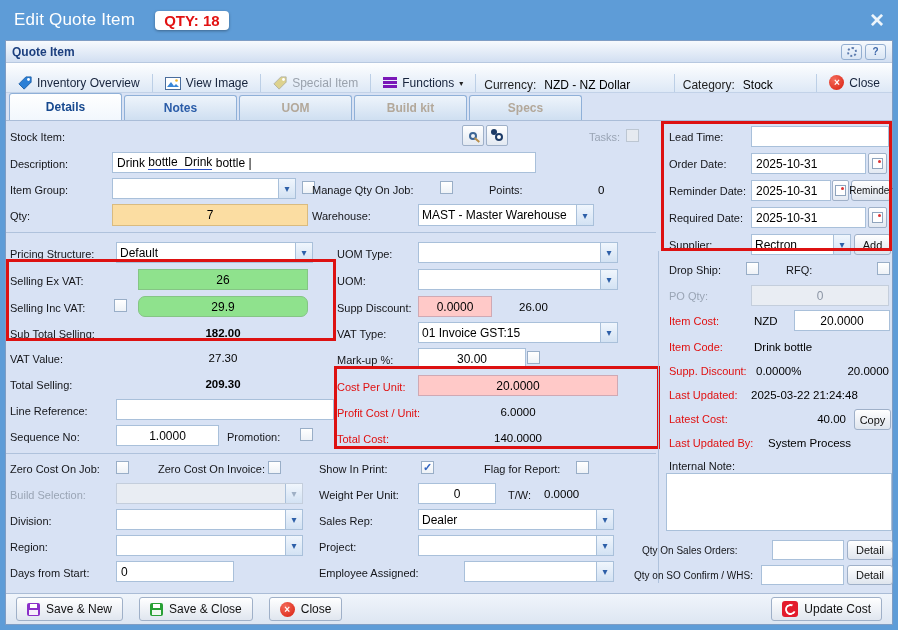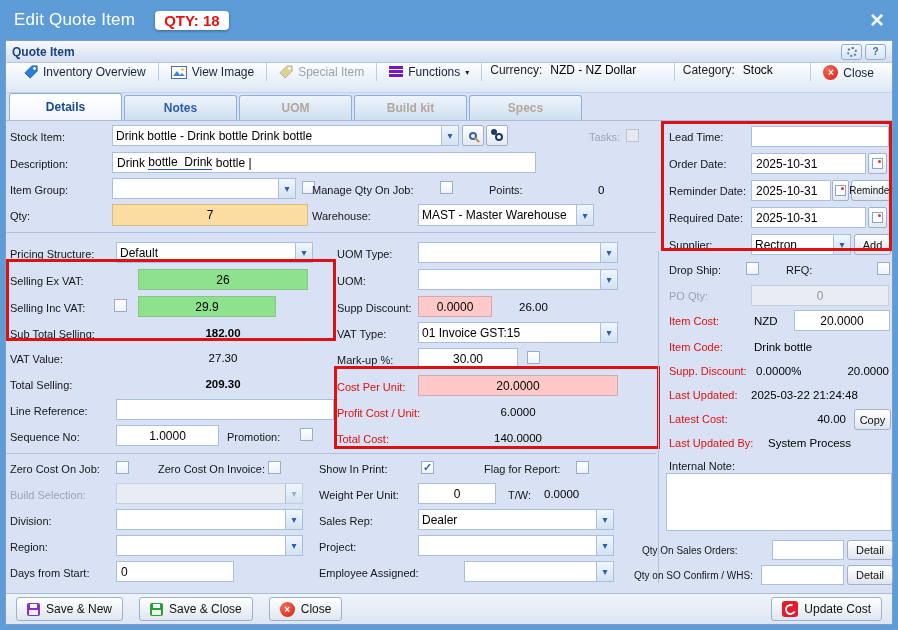--- a/index.html
+++ b/index.html
@@ -8,21 +8,21 @@
 .titlebar{position:absolute;left:0;top:0;width:898px;height:40px;display:flex;align-items:center;padding:0 14px;color:#fff}
 .title{font-size:17px;letter-spacing:.2px}
 .qty-badge{margin-left:20px;background:#fff;color:#e21212;font-weight:bold;font-size:15px;padding:1px 9px;border-radius:4px;box-shadow:0 1px 3px rgba(0,0,0,.35)}
 .close-x{margin-left:auto;font-size:24px;font-weight:bold;color:#eef5fb;line-height:.8;cursor:default}
 .panel{position:absolute;left:5px;top:40px;width:888px;height:585px;background:#d8e2f4;border:1px solid #7f9dc4;display:flex;flex-direction:column}
 .phead{height:22px;background:linear-gradient(#f7fafd,#d2dff2);border-bottom:1px solid #b7c8e0;display:flex;align-items:center;padding:0 6px;flex:none}
 .phead-title{font-size:12px;font-weight:bold;color:#1c3f7e}
 .phead-btns{margin-left:auto;display:flex;gap:3px}
 .sqbtn{width:21px;height:16px;border:1px solid #93aed0;border-radius:3px;background:linear-gradient(#f2f7fd,#d9e5f4);display:flex;align-items:center;justify-content:center;font-size:10px;color:#3c66a8;font-weight:bold}
 .gear{width:10px;height:10px;border-radius:50%;border:2px dotted #5b7aad}
-.toolbar{height:30px;background:linear-gradient(#fdfeff,#dde8f6);border-bottom:1px solid #c2d2e8;display:flex;align-items:flex-start;padding:0 14px;gap:8px;font-size:12px;color:#16233c;flex:none}
+.toolbar{height:30px;background:linear-gradient(#fdfeff,#dde8f6);border-bottom:1px solid #c2d2e8;display:flex;align-items:flex-end;padding:0 8px;gap:8px;font-size:12px;color:#16233c;flex:none}
 .tbtn{display:flex;align-items:center;gap:5px;padding:2px 4px;white-space:nowrap}
 .tbtn.dis{color:#9aa2ad}
 .tsep{width:1px;height:18px;background:#bccfe6}
 .caret{font-size:8px;color:#222}
 .tlabel{color:#222;white-space:nowrap}
 .tval{color:#000;white-space:nowrap}
 .sp{flex:1}
 .fnic{width:14px;height:12px;position:relative}
 .fnic::before{content:"";position:absolute;left:0;top:0;width:14px;height:3px;background:#7a17b8;box-shadow:0 4px 0 #7a17b8,0 8px 0 #7a17b8}
 .redcircle{width:15px;height:15px;border-radius:50%;background:radial-gradient(circle at 35% 30%,#f46a5a,#d81e0e);color:#fff;font-size:10px;font-weight:bold;display:flex;align-items:center;justify-content:center;flex:none}
@@ -155,24 +155,20 @@
     <div class="tab active">Details</div>
     <div class="tab">Notes</div>
     <div class="tab dis">UOM</div>
     <div class="tab dis">Build kit</div>
     <div class="tab dis">Specs</div>
   </div>
 
   <div class="bodyarea">
 
     <span class="lbl" style="left:4px;top:10px">Stock Item:</span>
-    <div class="dd" style="left:106px;top:4px;width:347px">
-      <span class="ddv">Drink bottle - Drink bottle Drink bottle</span>
-      <span class="ddb"></span>
-    </div>
     <span class="iconbtn" style="left:456px;top:4px">
         <span class="mag"></span>
       </span>
     <span class="iconbtn" style="left:480px;top:4px">
         <span class="swap"></span>
       </span>
     <span class="lbl gray" style="left:583px;top:10px">Tasks:</span>
     <span class="cb dis" style="left:620px;top:8px"></span>
 
     <span class="lbl" style="left:4px;top:37px">Description:</span>
@@ -204,21 +200,21 @@
     <span class="lbl" style="left:4px;top:127px">Pricing Structure:</span>
     <div class="dd" style="left:110px;top:121px;width:197px">
       <span class="ddv">Default</span>
       <span class="ddb"></span>
     </div>
 
     <span class="lbl" style="left:4px;top:154px">Selling Ex VAT:</span>
     <input class="inp green tc" style="left: 132px; top: 148px; width: 170px;" readonly="" value="26">
     <span class="lbl" style="left:4px;top:181px">Selling Inc VAT:</span>
     <span class="cb" style="left:108px;top:178px"></span>
-    <input class="inp green tc" style="left: 132px; top: 175px; width: 138px;" readonly="" value="29.9">
+    <input class="inp green tc" style="left: 132px; top: 175px; width: 170px; border-radius: 7px;" readonly="" value="29.9">
     <span class="lbl" style="left:4px;top:207px">Sub Total Selling:</span>
     <span class="val b ctr" style="left:132px;top:206px;width:170px">182.00</span>
     <div class="redbox" style="left:0;top:138px;width:330px;height:82px"></div>
 
     <span class="lbl" style="left:4px;top:232px">VAT Value:</span>
     <span class="val ctr" style="left:132px;top:231px;width:170px">27.30</span>
     <span class="lbl" style="left:4px;top:258px">Total Selling:</span>
     <span class="val b ctr" style="left:132px;top:257px;width:170px">209.30</span>
     <span class="lbl" style="left:4px;top:284px">Line Reference:</span>
     <input class="inp" style="left: 110px; top: 278px; width: 218px;" readonly="">
@@ -239,21 +235,21 @@
     </div>
     <span class="lbl" style="left:331px;top:181px">Supp Discount:</span>
     <input class="inp pink tc" style="left: 412px; top: 175px; width: 74px;" readonly="" value="0.0000">
     <span class="val" style="left:513px;top:180px">26.00</span>
     <span class="lbl" style="left:331px;top:207px">VAT Type:</span>
     <div class="dd" style="left:412px;top:201px;width:200px">
       <span class="ddv">01 Invoice GST:15</span>
       <span class="ddb"></span>
     </div>
     <span class="lbl" style="left:331px;top:233px">Mark-up %:</span>
-    <input class="inp tc" style="left: 412px; top: 227px; width: 100px;" readonly="" value="30.00">
+    <input class="inp tc" style="left: 412px; top: 227px; width: 108px;" readonly="" value="30.00">
     <span class="cb" style="left:521px;top:230px"></span>
 
     <span class="lbl red" style="left:331px;top:260px">Cost Per Unit:</span>
     <input class="inp pink tc" style="left: 412px; top: 254px; width: 200px;" readonly="" value="20.0000">
     <span class="lbl red" style="left:331px;top:286px">Profit Cost / Unit:</span>
     <span class="val ctr" style="left:412px;top:285px;width:200px">6.0000</span>
     <span class="lbl red" style="left:331px;top:312px">Total Cost:</span>
     <span class="val ctr" style="left:412px;top:311px;width:200px">140.0000</span>
     <div class="redbox" style="left:328px;top:245px;width:326px;height:83px"></div>
 

